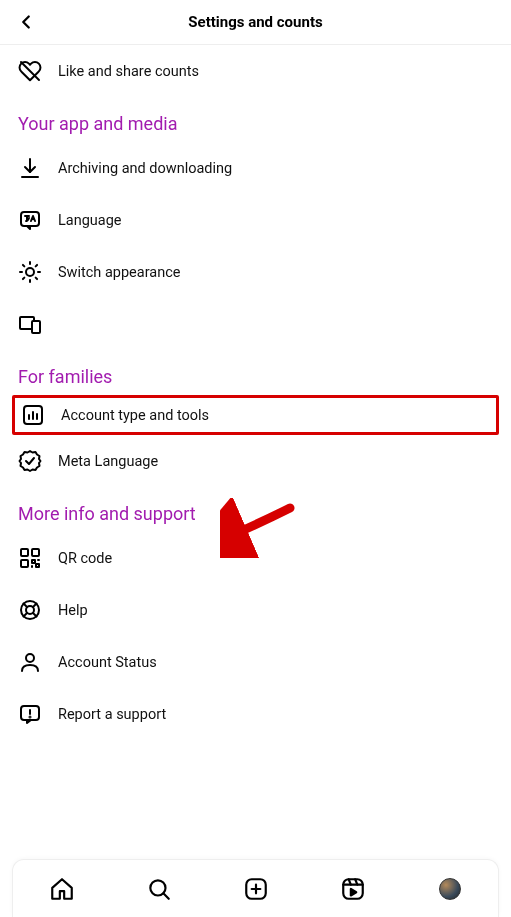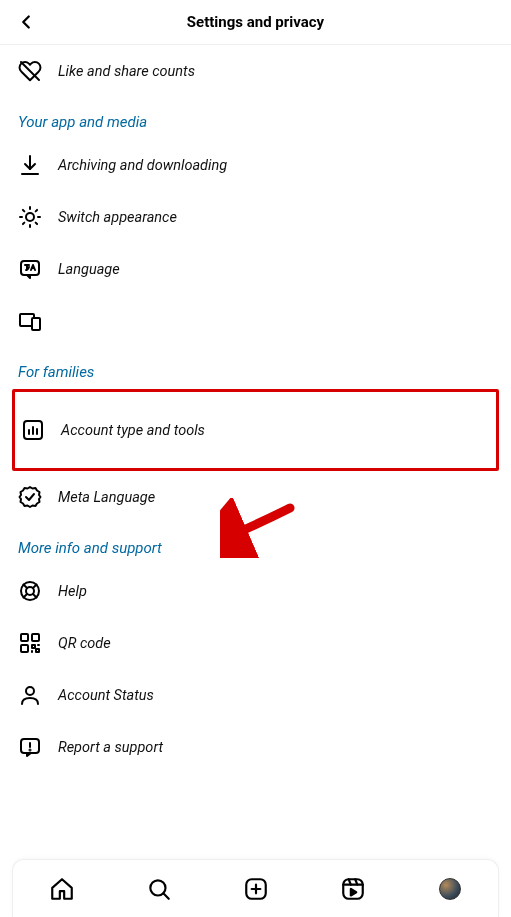--- a/index.html
+++ b/index.html
@@ -29,48 +29,47 @@
       left: 0; right: 0;
       text-align: center;
       font-weight: 700;
       font-size: 15px;
       pointer-events: none;
     }
     .content {
       overflow-y: auto;
       height: calc(100% - 45px - 62px);
       padding-bottom: 20px;
-      font-style: italic;
     }
     .row {
       display: flex;
       align-items: center;
       padding: 14px 18px;
       cursor: pointer;
     }
     .row .icon-slot {
       width: 24px; height: 24px;
       margin-right: 16px;
       display: flex; align-items: center; justify-content: center;
     }
     .row-label {
       font-size: 14.5px;
       color: #111;
     }
     .section-header {
-      font-size: 15px;
-      color: #0369a1;
+      font-size: 18px;
+      color: #a21caf;
       padding: 16px 18px 8px;
     }
     .highlight-box {
       border: 3px solid #d60000;
       border-radius: 2px;
       margin: 0 12px;
     }
-    .highlight-box .row { padding: 26px 6px; border-radius: 19px; }
+    .highlight-box .row { padding: 5px 6px; border-radius: 19px; }
     .arrow-annotation {
       position: absolute;
       left: 220px;
       top: 498px;
       pointer-events: none;
     }
     .bottom-nav {
       position: absolute;
       bottom: 0; left: 12px; right: 12px;
       height: 58px;
@@ -97,21 +96,21 @@
   </style>
 </head>
 <body>
 
 <div class="header">
   <div class="back-btn">
     <svg width="22" height="22" viewBox="0 0 24 24" fill="none" stroke="#000" stroke-width="2.5" stroke-linecap="round" stroke-linejoin="round">
         <polyline points="15 18 9 12 15 6"></polyline>
       </svg>
   </div>
-  <div class="header-title">Settings and privacy</div>
+  <div class="header-title">Settings and counts</div>
 </div>
 
 <div class="content">
 
   <div class="row">
     <span class="icon-slot">
       <svg width="24" height="24" viewBox="0 0 24 24" fill="none" stroke="#000" stroke-width="2" stroke-linecap="round" stroke-linejoin="round">
           <path d="M20.84 4.61a5.5 5.5 0 0 0-7.78 0L12 5.67l-1.06-1.06a5.5 5.5 0 0 0-7.78 7.78l1.06 1.06L12 21.23l7.78-7.78 1.06-1.06a5.5 5.5 0 0 0 0-7.78z"></path>
           <line x1="3" y1="3" x2="21" y2="21"></line>
         </svg>
@@ -124,49 +123,49 @@
 
   <div class="row">
     <span class="icon-slot">
       <svg width="24" height="24" viewBox="0 0 24 24" fill="none" stroke="#000" stroke-width="2" stroke-linecap="round" stroke-linejoin="round">
           <line x1="12" y1="3" x2="12" y2="16"></line>
           <polyline points="7 11 12 16 17 11"></polyline>
           <line x1="4" y1="21" x2="20" y2="21"></line>
         </svg>
     </span>
     <span class="row-label">Archiving and downloading</span>
+  </div>
+
+  <div class="row">
+    <span class="icon-slot">
+      <svg width="24" height="24" viewBox="0 0 24 24" fill="none" stroke="#000" stroke-width="2" stroke-linecap="round" stroke-linejoin="round">
+          <rect x="3" y="4" width="18" height="14" rx="3"></rect>
+          <path d="M7 8 L11 8 M9 8 L9 13 M8 13 Q10 13 11 10"></path>
+          <path d="M13 13 L15 8 L17 13 M14 11 L16 11"></path>
+          <path d="M9 18 L12 21 L12 18"></path>
+        </svg>
+    </span>
+    <span class="row-label">Language</span>
   </div>
 
   <div class="row">
     <span class="icon-slot">
       <svg width="24" height="24" viewBox="0 0 24 24" fill="none" stroke="#000" stroke-width="2" stroke-linecap="round" stroke-linejoin="round">
           <circle cx="12" cy="12" r="4"></circle>
           <line x1="12" y1="2" x2="12" y2="4"></line>
           <line x1="12" y1="20" x2="12" y2="22"></line>
           <line x1="4.93" y1="4.93" x2="6.34" y2="6.34"></line>
           <line x1="17.66" y1="17.66" x2="19.07" y2="19.07"></line>
           <line x1="2" y1="12" x2="4" y2="12"></line>
           <line x1="20" y1="12" x2="22" y2="12"></line>
           <line x1="4.93" y1="19.07" x2="6.34" y2="17.66"></line>
           <line x1="17.66" y1="6.34" x2="19.07" y2="4.93"></line>
         </svg>
     </span>
     <span class="row-label">Switch appearance</span>
-  </div>
-
-  <div class="row">
-    <span class="icon-slot">
-      <svg width="24" height="24" viewBox="0 0 24 24" fill="none" stroke="#000" stroke-width="2" stroke-linecap="round" stroke-linejoin="round">
-          <rect x="3" y="4" width="18" height="14" rx="3"></rect>
-          <path d="M7 8 L11 8 M9 8 L9 13 M8 13 Q10 13 11 10"></path>
-          <path d="M13 13 L15 8 L17 13 M14 11 L16 11"></path>
-          <path d="M9 18 L12 21 L12 18"></path>
-        </svg>
-    </span>
-    <span class="row-label">Language</span>
   </div>
 
   <div class="row">
     <span class="icon-slot">
       <svg width="24" height="24" viewBox="0 0 24 24" fill="none" stroke="#000" stroke-width="2" stroke-linecap="round" stroke-linejoin="round">
           <rect x="2" y="5" width="14" height="12" rx="1"></rect>
           <rect x="14" y="9" width="8" height="12" rx="1" fill="#fff"></rect>
         </svg>
     </span>
   </div>
@@ -197,44 +196,44 @@
         </svg>
     </span>
     <span class="row-label">Meta Language</span>
   </div>
 
   <div class="section-header">More info and support</div>
 
   <div class="row">
     <span class="icon-slot">
       <svg width="24" height="24" viewBox="0 0 24 24" fill="none" stroke="#000" stroke-width="2" stroke-linecap="round" stroke-linejoin="round">
-          <circle cx="12" cy="12" r="9"></circle>
-          <circle cx="12" cy="12" r="4"></circle>
-          <line x1="5.5" y1="5.5" x2="9" y2="9"></line>
-          <line x1="18.5" y1="5.5" x2="15" y2="9"></line>
-          <line x1="5.5" y1="18.5" x2="9" y2="15"></line>
-          <line x1="18.5" y1="18.5" x2="15" y2="15"></line>
-        </svg>
-    </span>
-    <span class="row-label">Help</span>
-  </div>
-
-  <div class="row">
-    <span class="icon-slot">
-      <svg width="24" height="24" viewBox="0 0 24 24" fill="none" stroke="#000" stroke-width="2" stroke-linecap="round" stroke-linejoin="round">
           <rect x="3" y="3" width="7" height="7" rx="1"></rect>
           <rect x="14" y="3" width="7" height="7" rx="1"></rect>
           <rect x="3" y="14" width="7" height="7" rx="1"></rect>
           <rect x="14" y="14" width="3" height="3"></rect>
           <rect x="18" y="18" width="3" height="3"></rect>
           <line x1="14" y1="20" x2="14" y2="21"></line>
           <line x1="20" y1="14" x2="21" y2="14"></line>
         </svg>
     </span>
     <span class="row-label">QR code</span>
+  </div>
+
+  <div class="row">
+    <span class="icon-slot">
+      <svg width="24" height="24" viewBox="0 0 24 24" fill="none" stroke="#000" stroke-width="2" stroke-linecap="round" stroke-linejoin="round">
+          <circle cx="12" cy="12" r="9"></circle>
+          <circle cx="12" cy="12" r="4"></circle>
+          <line x1="5.5" y1="5.5" x2="9" y2="9"></line>
+          <line x1="18.5" y1="5.5" x2="15" y2="9"></line>
+          <line x1="5.5" y1="18.5" x2="9" y2="15"></line>
+          <line x1="18.5" y1="18.5" x2="15" y2="15"></line>
+        </svg>
+    </span>
+    <span class="row-label">Help</span>
   </div>
 
   <div class="row">
     <span class="icon-slot">
       <svg width="24" height="24" viewBox="0 0 24 24" fill="none" stroke="#000" stroke-width="2" stroke-linecap="round" stroke-linejoin="round">
           <circle cx="12" cy="8" r="4"></circle>
           <path d="M4 21 Q4 15 12 15 Q20 15 20 21"></path>
         </svg>
     </span>
     <span class="row-label">Account Status</span>

